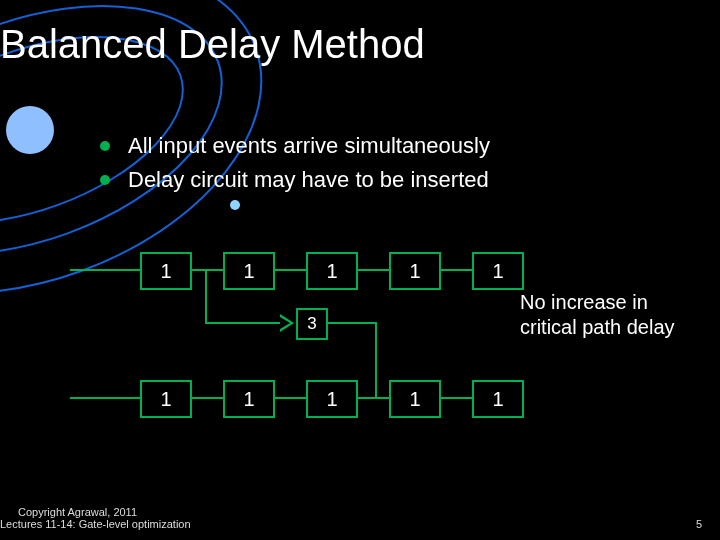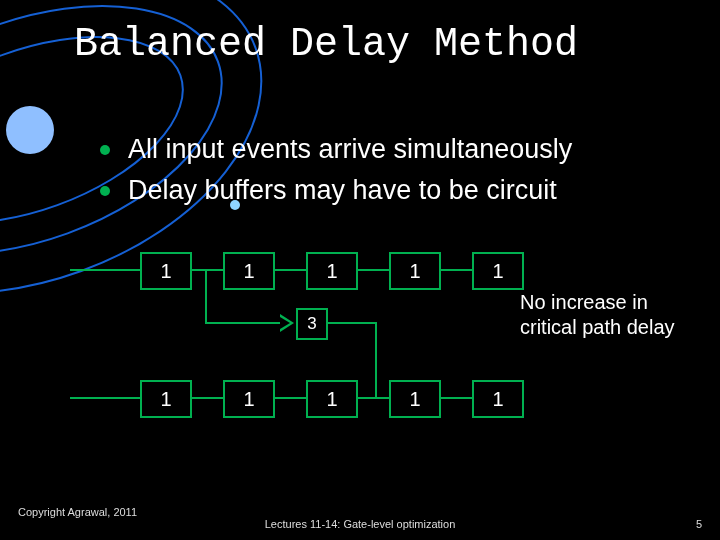--- a/index.html
+++ b/index.html
@@ -1,33 +1,33 @@
 <!DOCTYPE html>
 <html><head>
 <meta charset="utf-8">
 <style>
   html,body{margin:0;padding:0;width:720px;height:540px;background:#000;color:#fff;font-family:Arial,Helvetica,sans-serif;overflow:hidden}
   .slide{position:relative;width:720px;height:540px}
   .orbit{position:absolute;left:-220px;top:-120px;width:500px;height:500px;pointer-events:none}
   .orbit svg{width:100%;height:100%}
-  .title{position:absolute;top:22px;left:0;width:652px;text-align:center;font-size:40px;font-family:Liberation Mono, monospace}
-  .bullets{position:absolute;top:130px;left:100px;font-size:27px;line-height:1.45}
+  .title{position:absolute;top:22px;left:0;width:652px;text-align:left;font-size:40px;font-family:Liberation Sans, sans-serif}
+  .bullets{position:absolute;top:130px;left:100px;font-size:22px;line-height:1.45}
   .bullets .row{display:flex;align-items:center;margin-bottom:2px}
   .bullets .dot{width:10px;height:10px;border-radius:50%;background:#00b050;margin-right:18px;flex:none}
   .diagram{position:absolute;top:252px;left:70px;width:590px;height:190px}
   .gate{position:absolute;width:48px;height:34px;border:2px solid #00b050;background:#000;display:flex;align-items:center;justify-content:center;font-size:20px}
   .gate3{width:28px;height:28px;font-size:17px}
   .wire{position:absolute;background:#00b050;height:2px}
   .vwire{position:absolute;background:#00b050;width:2px}
   .tri{position:absolute;width:0;height:0;border-top:9px solid transparent;border-bottom:9px solid transparent;border-left:14px solid #00b050}
   .tri .inner{position:absolute;left:-14px;top:-6px;width:0;height:0;border-top:6px solid transparent;border-bottom:6px solid transparent;border-left:10px solid #000}
   .note{position:absolute;left:520px;top:290px;width:180px;font-size:20px;line-height:1.25}
   .footer{position:absolute;bottom:10px;left:0;width:720px;font-size:11px;color:#ddd}
   .footer .fl{position:absolute;left:18px;bottom:12px}
-  .footer .fc{position:absolute;left:0;width:720px;text-align:center;bottom:0}
+  .footer .fc{position:absolute;left:0;width:720px;bottom:0}
   .footer .fr{position:absolute;right:18px;bottom:0}
 </style>
 </head>
 <body>
 
 <div class="slide">
   <div class="orbit">
     <svg viewBox="0 0 500 500">
       <ellipse cx="250" cy="250" rx="240" ry="150" fill="none" stroke="#1560d4" stroke-width="2" transform="rotate(-20 250 250)"></ellipse>
       <ellipse cx="250" cy="250" rx="200" ry="110" fill="none" stroke="#1560d4" stroke-width="2" transform="rotate(-20 250 250)"></ellipse>
@@ -41,21 +41,21 @@
 
   <div class="title">Balanced Delay Method</div>
 
   <div class="bullets">
     <div class="row">
         <span class="dot"></span>
         <span>All input events arrive simultaneously</span>
       </div>
     <div class="row">
         <span class="dot"></span>
-        <span>Delay buffers may have to be circuit</span>
+        <span>Delay circuit may have to be inserted</span>
       </div>
   </div>
 
   <div class="diagram">
 
     <div class="wire" style="left:0px;top:17px;width:70px"></div>
     <div class="gate" style="left:70px;top:0px">1</div>
     <div class="wire" style="left:120px;top:17px;width:33px"></div>
     <div class="gate" style="left:153px;top:0px">1</div>
     <div class="wire" style="left:203px;top:17px;width:33px"></div>

